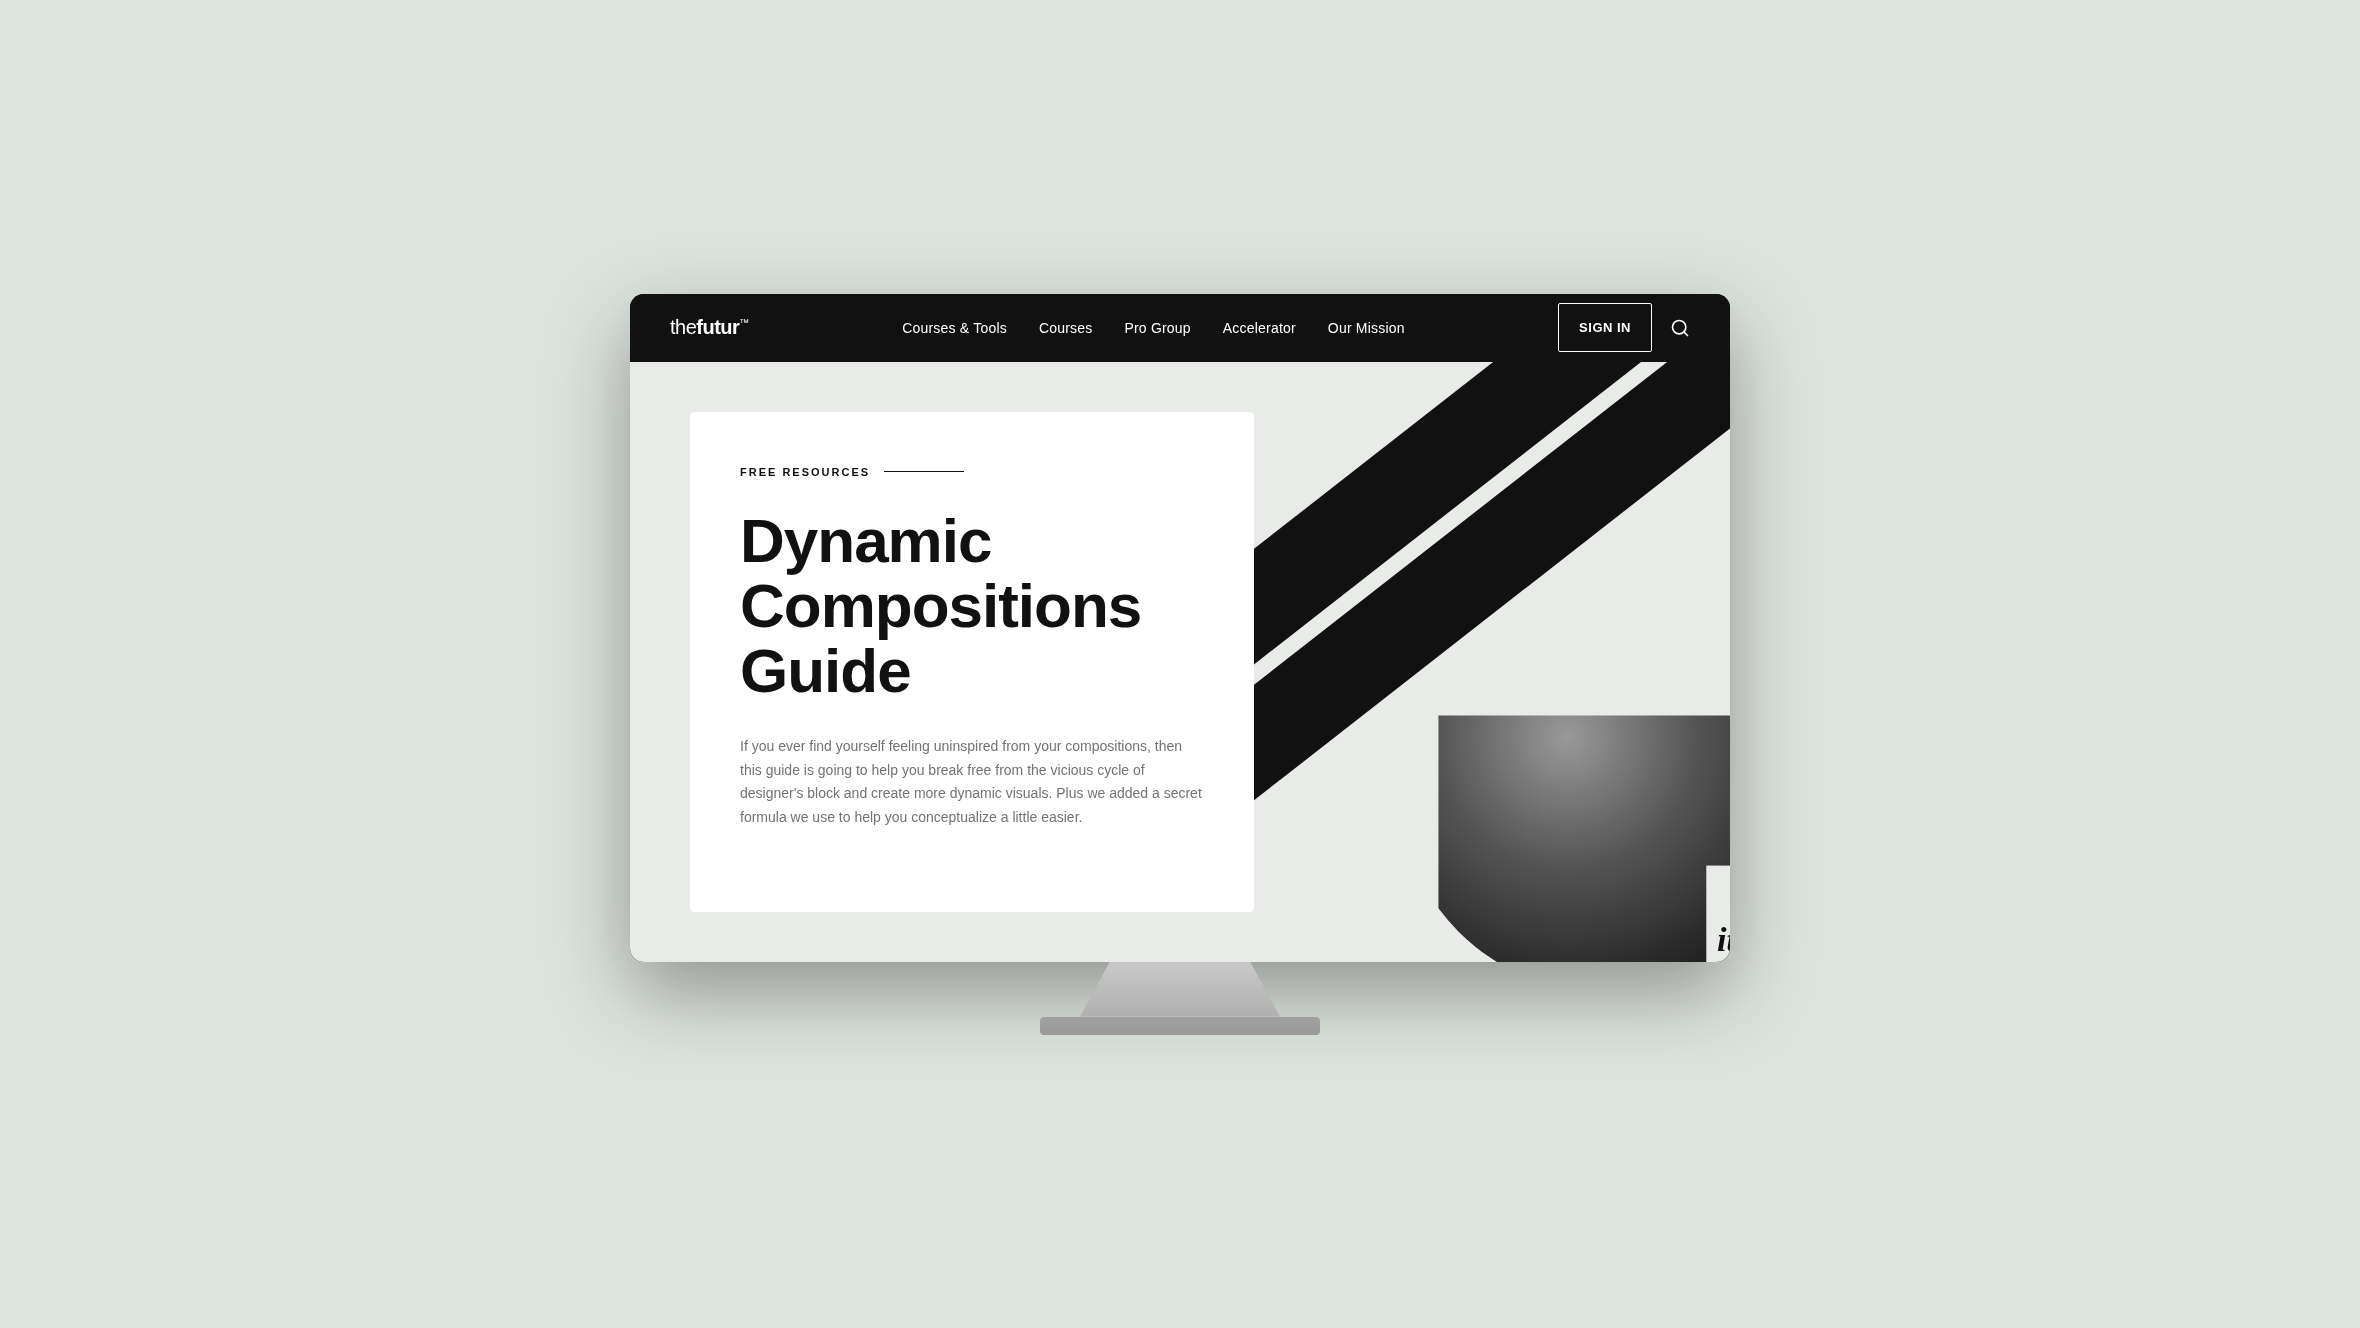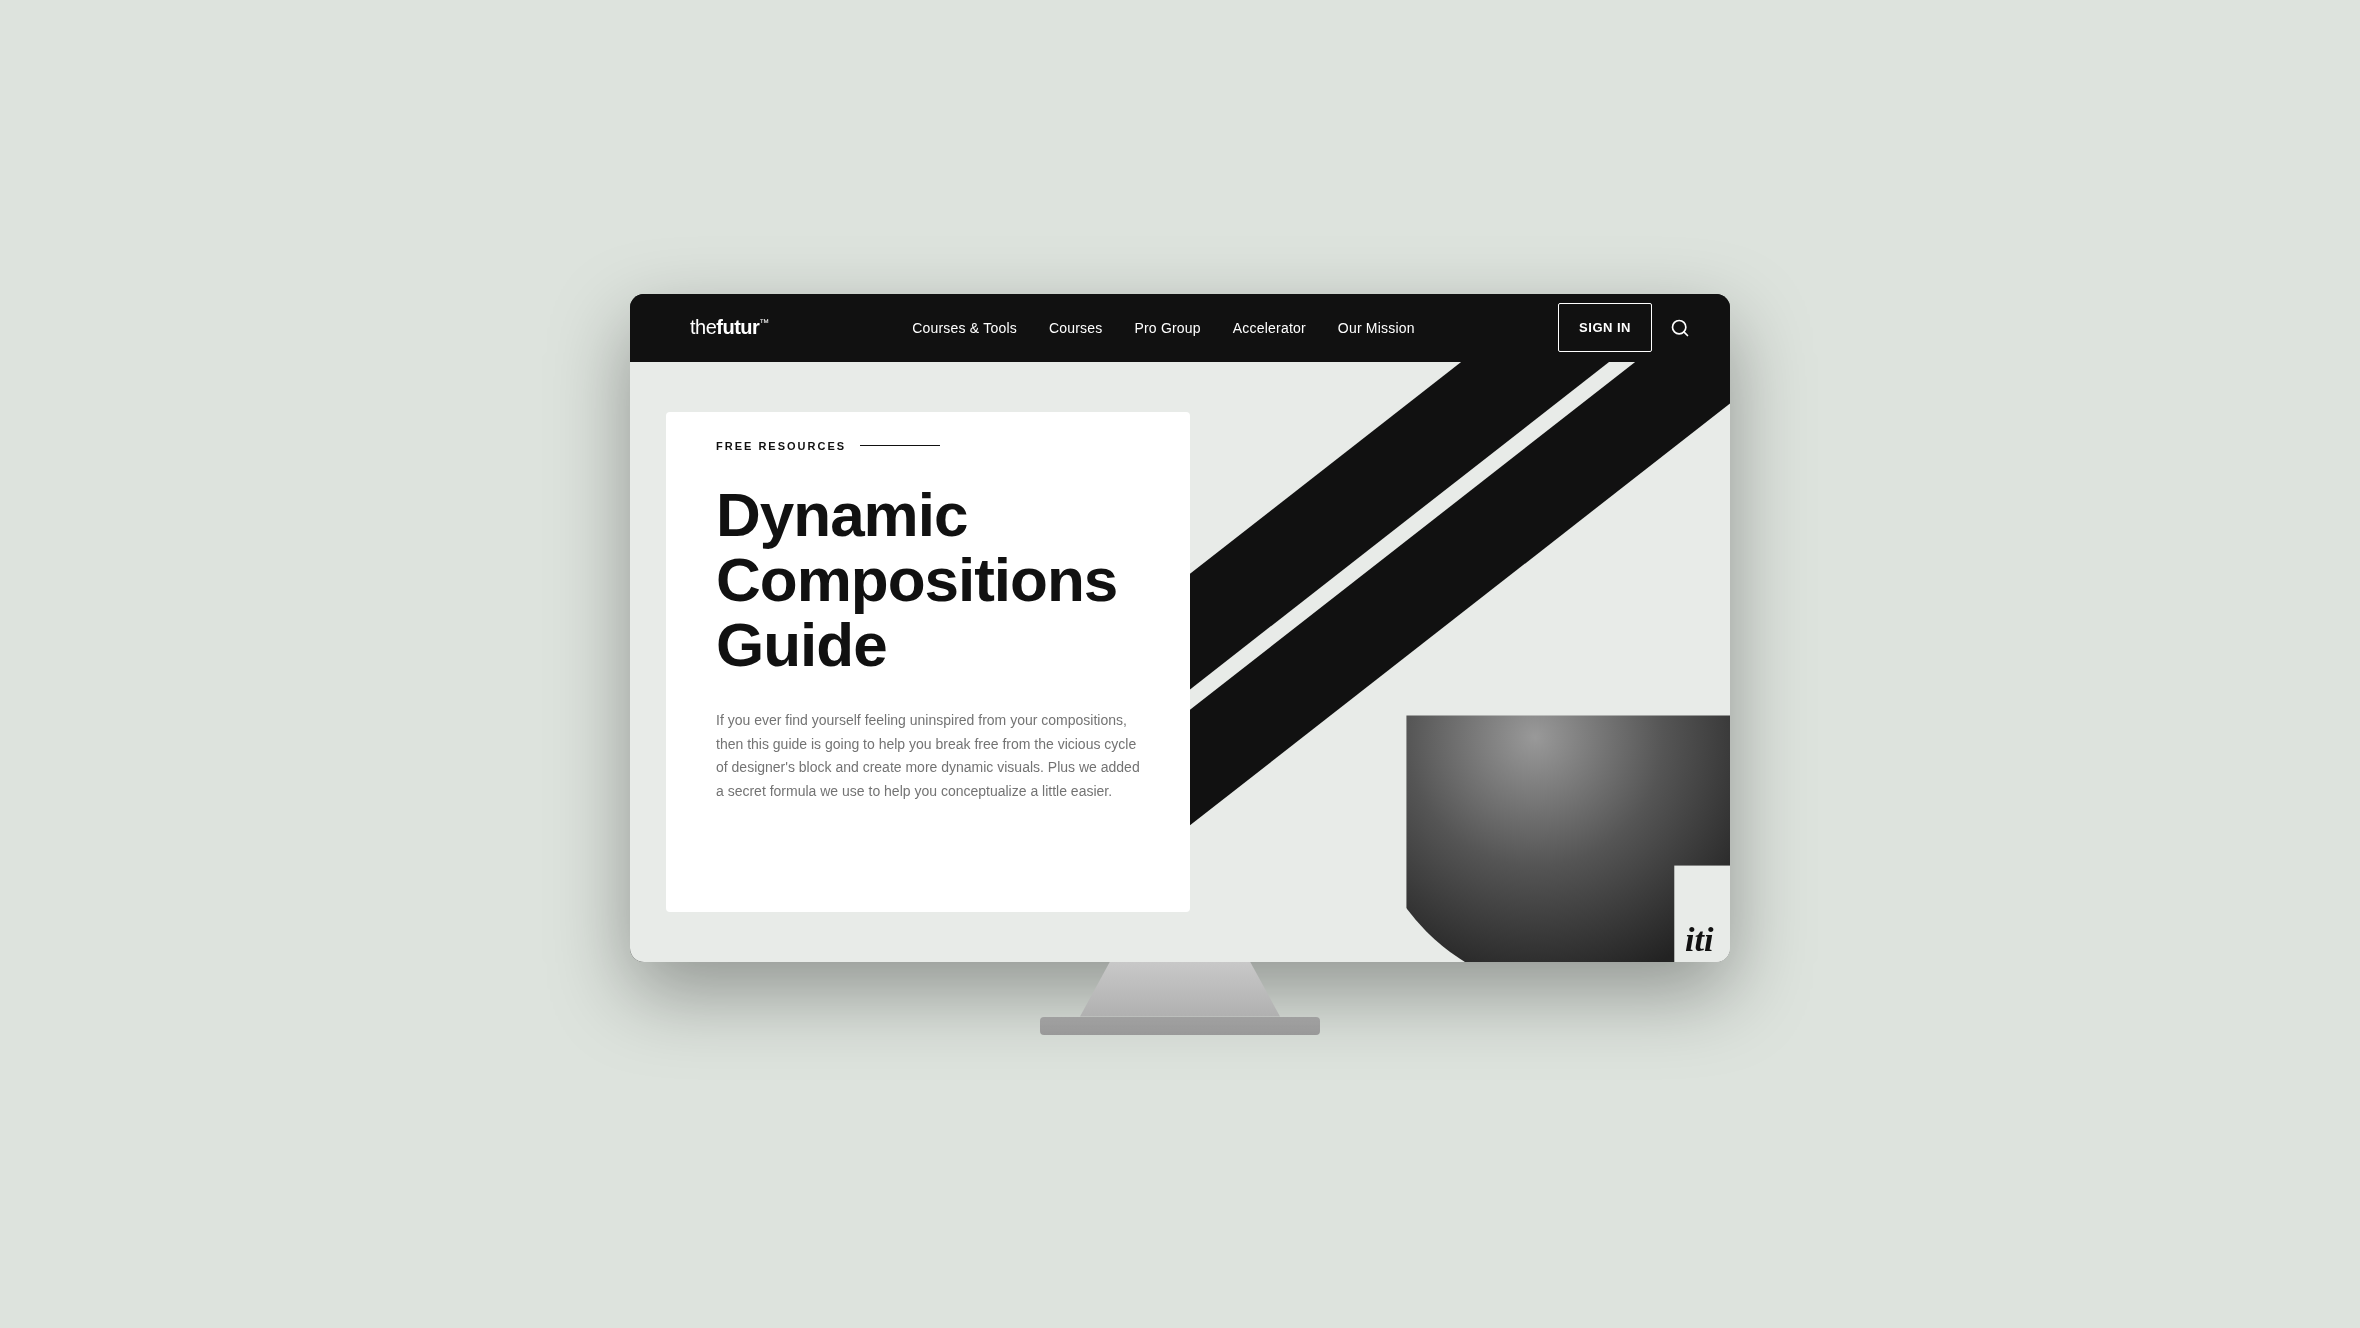--- a/index.html
+++ b/index.html
@@ -60,21 +60,20 @@
 
     .logo {
       color: #ffffff;
       font-size: 20px;
       font-weight: 700;
       letter-spacing: -0.5px;
     }
 
     .logo span {
       font-weight: 300;
-      margin-left: 20px;
     }
 
     .logo sup {
       font-size: 10px;
       font-weight: 400;
       vertical-align: super;
     }
 
     .nav-links {
       display: flex;
@@ -122,24 +121,24 @@
       min-height: 560px;
       position: relative;
       overflow: hidden;
       display: flex;
       align-items: stretch;
     }
 
     
     .card {
       background: #ffffff;
-      width: 524px;
+      width: 564px;
       min-height: 500px;
-      margin: 50px 0 50px 36px;
-      padding: 28px 50px 50px 50px;
+      margin: 50px 0 50px 60px;
+      padding: 54px 50px 50px 50px;
       border-radius: 4px;
       position: relative;
       z-index: 2;
       flex-shrink: 0;
     }
 
     .free-resources-label {
       display: flex;
       align-items: center;
       gap: 14px;

